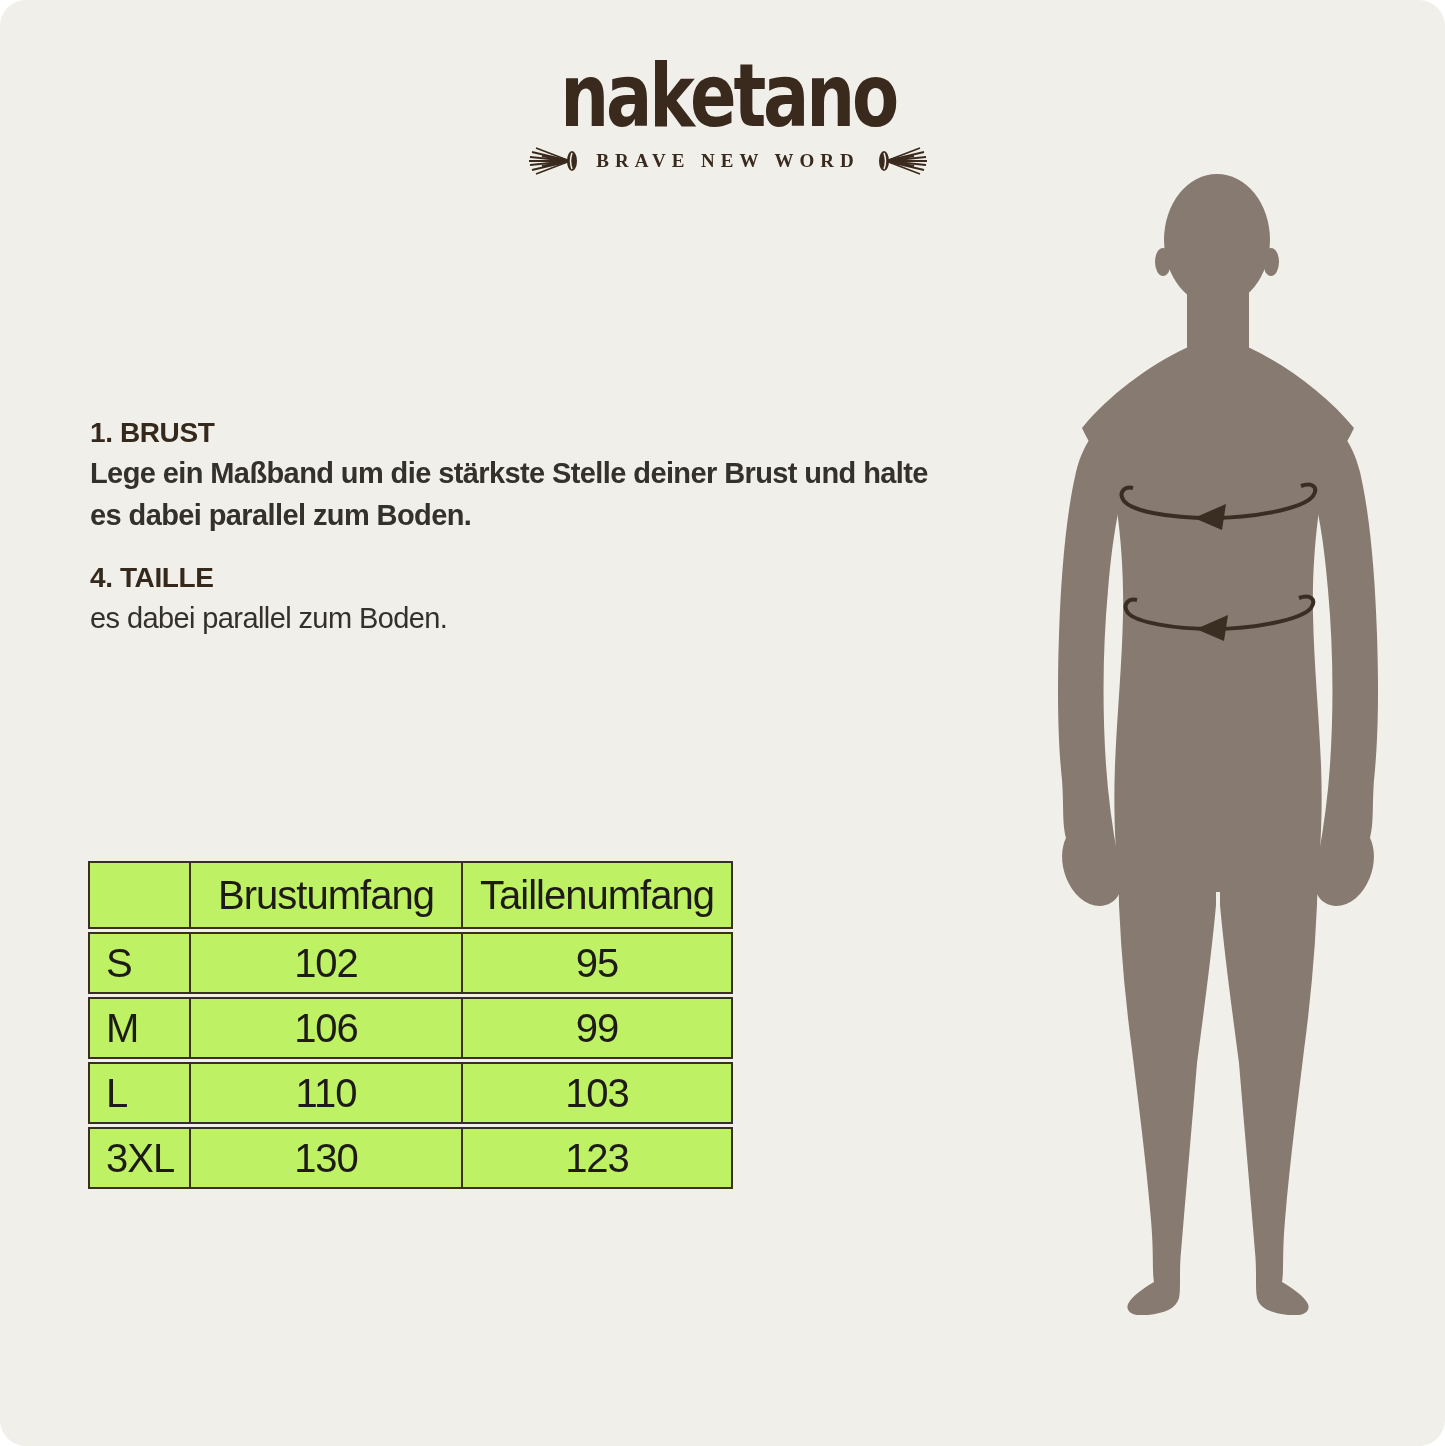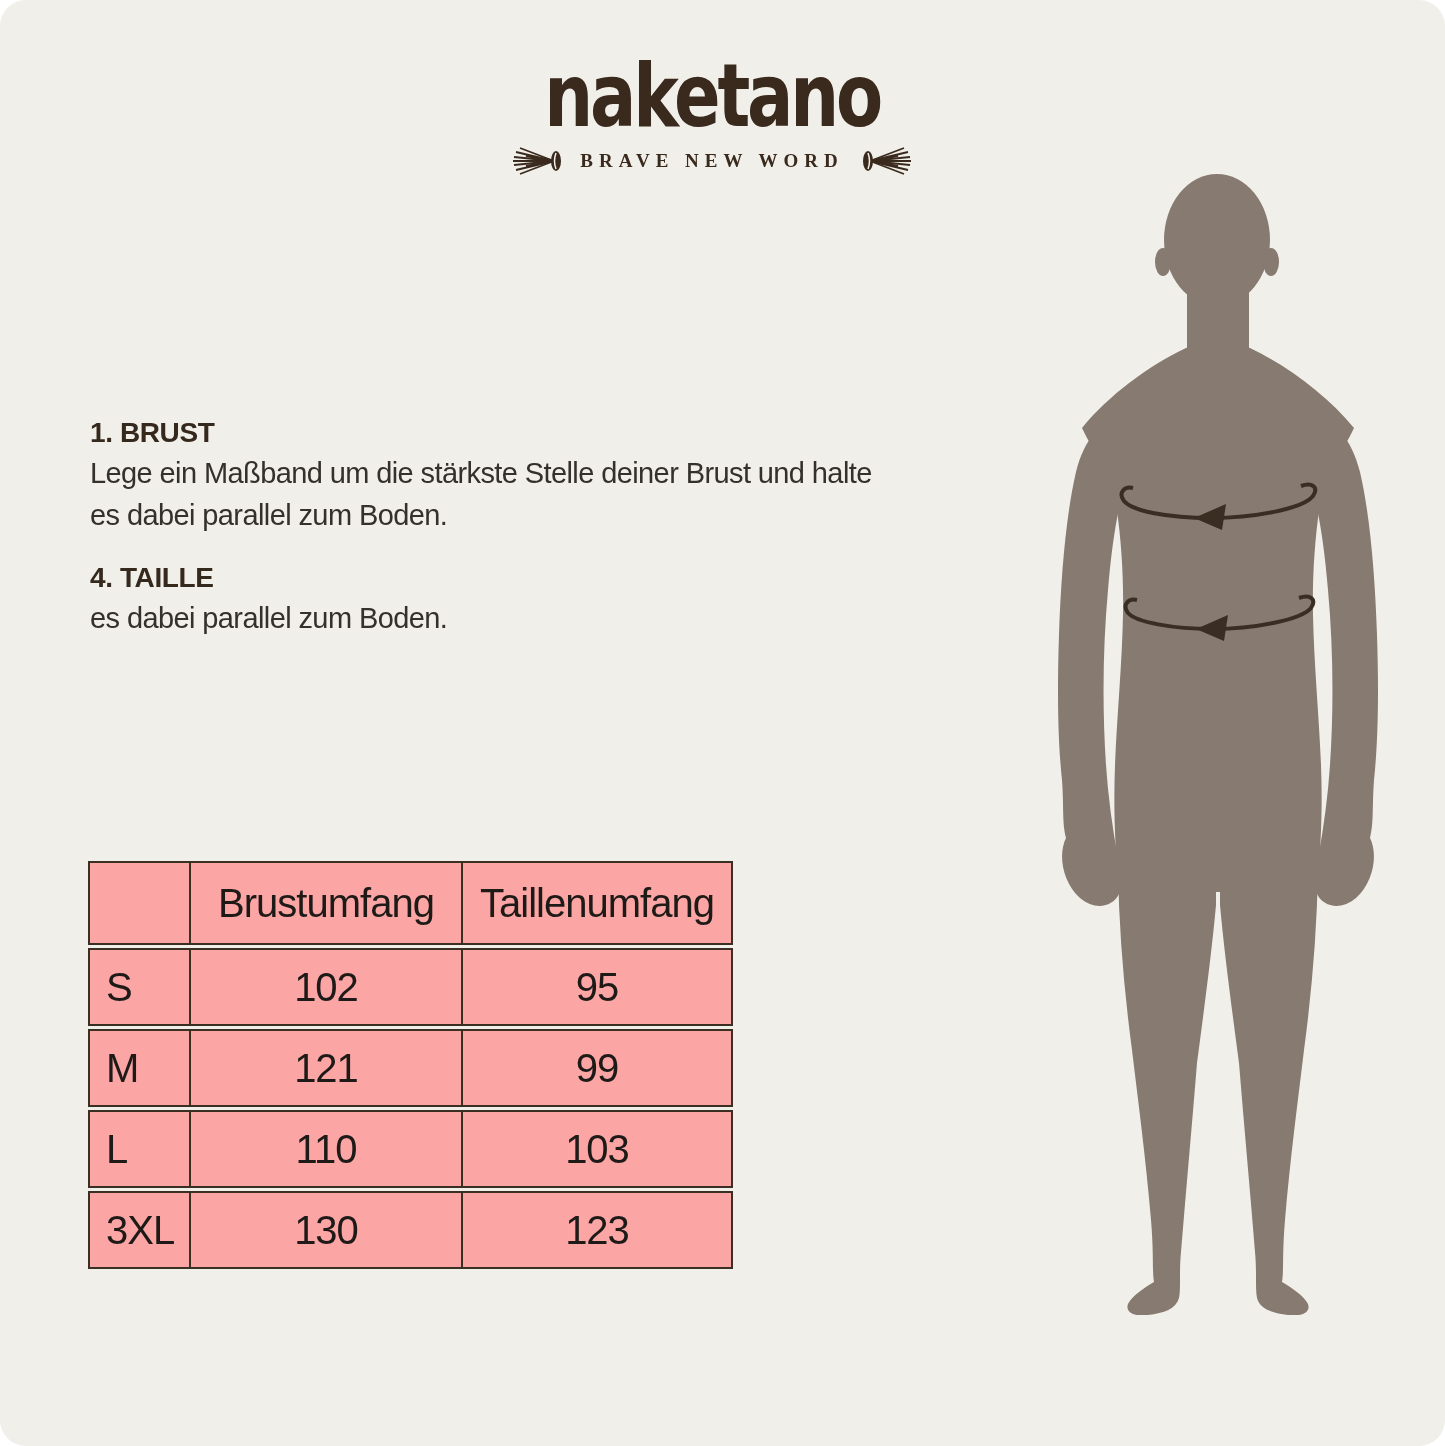--- a/index.html
+++ b/index.html
@@ -3,50 +3,50 @@
 <meta charset="utf-8">
 <style>
   html,body{margin:0;padding:0;background:#ffffff;}
   .page{
     position:relative;width:1445px;height:1446px;
     background:#f1efe9;border-radius:26px;overflow:hidden;
     font-family:"Liberation Sans","DejaVu Sans",sans-serif;
     color:#332a22;
   }
   
-  .brand{position:absolute;top:52px;left:412px;width:600px;text-align:center;}
+  .brand{position:absolute;top:52px;left:428px;width:600px;text-align:center;}
   .brand-name{
     display:inline-block;font-family:"DejaVu Sans",sans-serif;font-weight:bold;
     font-size:88px;line-height:1;letter-spacing:-4px;color:#3a2a1e;
     transform:scaleX(0.78);transform-origin:center;
   }
   .brand-tagline-row{display:flex;align-items:center;justify-content:center;gap:16px;margin-top:4px;}
   .brand-tagline{
     font-family:"Liberation Serif","DejaVu Serif",serif;font-size:19px;font-weight:600;
     letter-spacing:6px;color:#3a2a1e;white-space:nowrap;
   }
   .wing-left{transform:scaleX(-1);}
   
   .guide-title{position:absolute;left:90px;top:292px;font-size:31px;font-weight:bold;letter-spacing:-0.5px;color:#35281c;}
   .guide-intro{position:absolute;left:90px;top:337px;font-size:29px;letter-spacing:-0.6px;color:#34302b;}
   .step-heading{position:absolute;left:90px;font-size:28px;font-weight:bold;letter-spacing:-0.4px;color:#35281c;}
   .step-text{position:absolute;left:90px;font-size:29px;line-height:42px;letter-spacing:-0.6px;color:#34302b;}
   .h-step1{top:417px;}
-  .t-step1{top:452px;}
+  .t-step1{top:452px;font-weight:bold;}
   .h-step2{top:562px;}
   .t-step2{top:597px;}
   
   .size-table{
     position:absolute;left:88px;top:858px;
     border-collapse:separate;border-spacing:0 3px;
     font-size:40px;letter-spacing:-1px;color:#1d1a17;table-layout:fixed;
   }
   .size-table td{
     border-top:2px solid #3b2e23;border-bottom:2px solid #3b2e23;
-    padding:8px;text-align:center;vertical-align:middle;height:58px;background:#fca5a5;
+    padding:0;text-align:center;vertical-align:middle;height:58px;background:#bef264;
   }
   .size-table tr.head td{height:64px;}
   .size-table td:first-child{border-left:2px solid #3b2e23;text-align:left;padding-left:16px;}
   .size-table td:last-child{border-right:2px solid #3b2e23;}
   .size-table td + td{border-left:2px solid #3b2e23;}
   
   .figure-wrap{position:absolute;left:1048px;top:170px;width:340px;height:1145px;}
 </style>
 </head>
 <body>
@@ -116,21 +116,21 @@
       <td>Brustumfang</td>
       <td>Taillenumfang</td>
     </tr>
     <tr>
       <td>S</td>
       <td>102</td>
       <td>95</td>
     </tr>
     <tr>
       <td>M</td>
-      <td>121</td>
+      <td>106</td>
       <td>99</td>
     </tr>
     <tr>
       <td>L</td>
       <td>110</td>
       <td>103</td>
     </tr>
     <tr>
       <td>3XL</td>
       <td>130</td>

